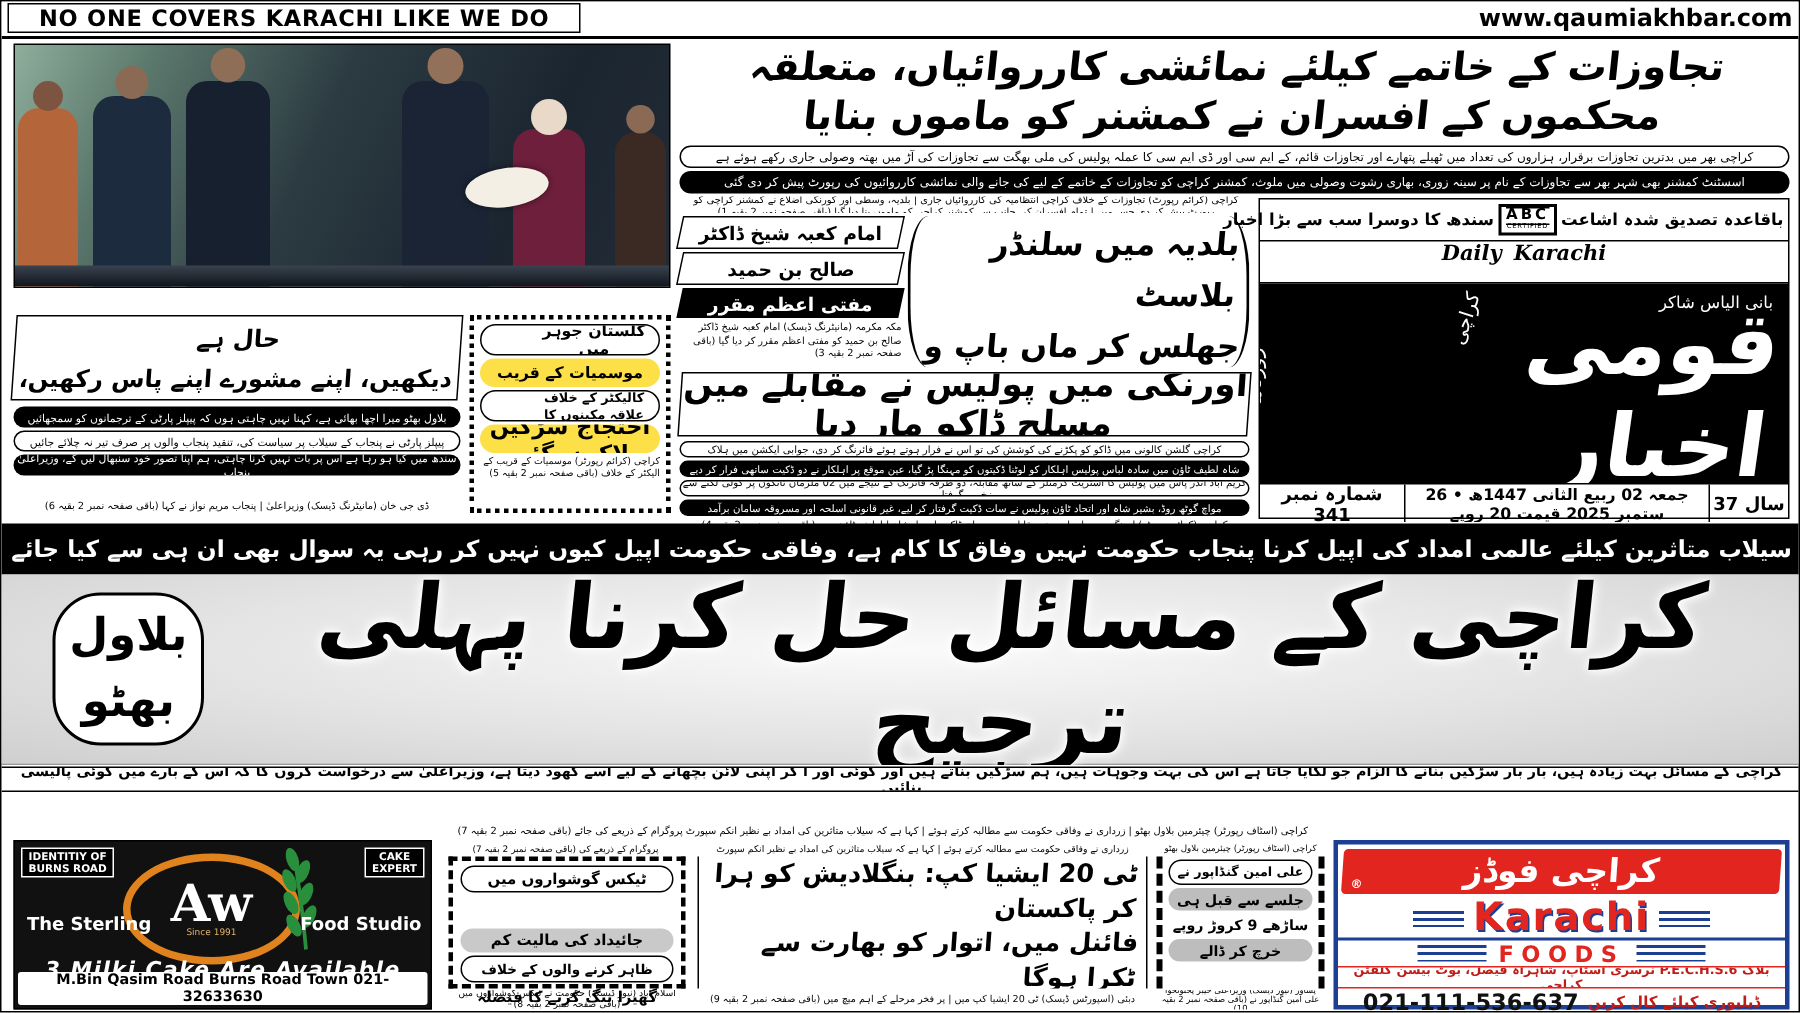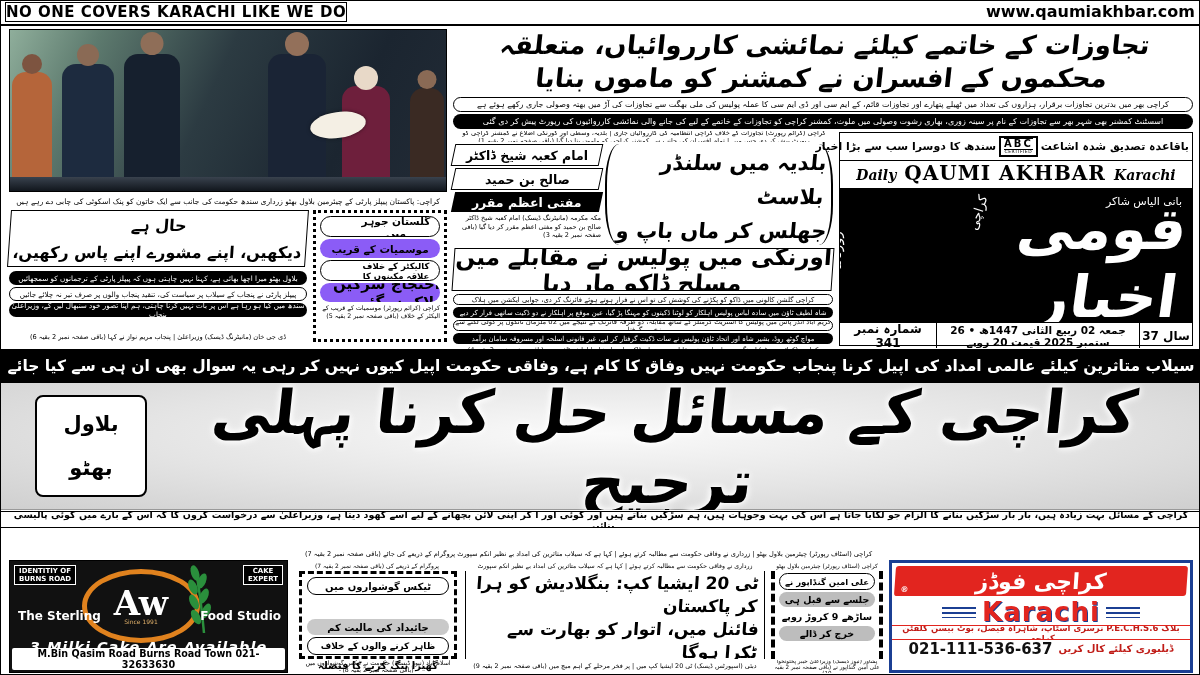--- a/index.html
+++ b/index.html
@@ -4,21 +4,21 @@
 <style>
   html,body{margin:0;padding:0;background:#777;}
   #page{position:relative;width:1200px;height:675px;background:#fff;overflow:hidden;
         font-family:"DejaVu Sans",sans-serif;color:#000;box-sizing:border-box;border:1px solid #000;}
   .abs{position:absolute;box-sizing:border-box;}
   .rtl{direction:rtl;unicode-bidi:plaintext;}
   .ctr{display:flex;align-items:center;justify-content:center;text-align:center;}
   .clip{overflow:hidden;}
   
   #topbar{left:0;top:0;width:1200px;height:25px;border-bottom:2px solid #000;background:#fff;}
-  #slogan{left:4px;top:1px;height:20px;padding:0 0;border:1px solid #000;font-size:15px;font-weight:bold;letter-spacing:.5px;display:flex;align-items:center;}
+  #slogan{left:4px;top:1px;height:20px;padding:0 20px;border:1px solid #000;font-size:15px;font-weight:bold;letter-spacing:.5px;display:flex;align-items:center;}
   #site{right:6px;top:1px;font-size:16px;font-weight:bold;}
   
   #photo{left:8px;top:28px;width:438px;height:163px;border:1px solid #000;
          background:linear-gradient(115deg,#8fae9b 0%,#5d7a6e 18%,#2c3b42 45%,#1b2530 75%,#222b36 100%);overflow:hidden;}
   .person{position:absolute;border-radius:14px 14px 0 0;}
   .head{position:absolute;left:50%;transform:translateX(-50%);border-radius:50%;}
   #plaque{position:absolute;background:#f4efe4;border-radius:50%;transform:rotate(-8deg);box-shadow:0 0 4px rgba(0,0,0,.5);}
   #stage{position:absolute;left:0;bottom:0;width:100%;height:14px;background:linear-gradient(#39424e,#11161d);}
   #caption{left:8px;top:194px;width:438px;height:13px;font-size:7.5px;}
   
@@ -62,26 +62,26 @@
   #mh-dline{flex:1;font-size:10.5px;}
   #mh-issue{width:96px;border-right:1px solid #000;font-size:12px;}
   
   #maryam-h{left:8px;top:209px;width:298px;height:57px;border:1px solid #000;font-size:16px;line-height:27px;font-weight:900;transform:skewX(-4deg);}
   .mrow{left:8px;width:298px;height:14px;font-size:7.2px;}
   #maryam-byline{left:8px;top:330px;width:298px;height:11px;font-size:6.6px;}
   
   #johar{left:312px;top:209px;width:134px;height:132px;border:3px dotted #000;padding:3px 4px;}
   .jrow{height:19px;margin-bottom:2px;font-size:10.5px;font-weight:bold;border-radius:999px;}
   .jrow.o{border:1px solid #000;background:#fff;padding-left:32px;}
-  .jrow.g{background:#8b5cf6;text-align:right;}
+  .jrow.g{background:#fde047;}
   #johar-byline{font-size:6.3px;line-height:8px;}
   
   #lead-strip{left:0;top:348px;width:1200px;height:34px;background:#000;color:#fff;font-size:15.5px;font-weight:bold;transform-origin:center;}
   #band{left:0;top:382px;width:1200px;height:127px;background:radial-gradient(ellipse at 50% 40%,#fafafa 0%,#e4e4e4 55%,#cfcfcf 100%);border-bottom:1px solid #999;}
-  #attrib{left:34px;top:394px;width:112px;height:102px;border:2px solid #000;border-radius:8px;background:#fff;font-size:21px;line-height:44px;font-weight:900;}
+  #attrib{left:34px;top:394px;width:101px;height:102px;border:2px solid #000;border-radius:32px;background:#fff;font-size:30px;line-height:44px;font-weight:900;}
   #lead-h{left:150px;top:382px;width:1040px;height:127px;font-size:60px;font-weight:900;transform:skewX(-6deg);
           text-shadow:0 0 2px #fff,0 0 6px #fff,0 0 10px #fff;}
   #quote-w{left:0;top:510px;width:1200px;height:17px;border-top:1px solid #000;border-bottom:1px solid #000;font-size:9.5px;font-weight:bold;}
   #quote-k{left:0;top:528px;width:1200px;height:18px;background:#000;color:#fff;font-size:9.5px;font-weight:bold;}
   #lead-byline{left:295px;top:547px;width:585px;height:11px;font-size:6.6px;}
   
   #aw{left:8px;top:559px;width:279px;height:113px;background:#111;color:#fff;border:1px solid #000;}
   .aw-badge{position:absolute;top:4px;border:1px solid #fff;background:#000;padding:1px 4px;font-size:7px;font-weight:bold;line-height:8px;text-align:center;}
   #aw-ellipse{position:absolute;left:72px;top:8px;width:108px;height:64px;border:5px solid #e0821e;border-radius:50%;display:flex;flex-direction:column;align-items:center;justify-content:center;}
   #aw-logo{font-family:"DejaVu Serif",serif;font-size:34px;font-weight:bold;line-height:30px;}
@@ -149,21 +149,20 @@
       </div>
     <div class="person" style="left:332px;top:56px;width:48px;height:108px;background:#6e1f3c;">
         <div class="head" style="top:-20px;width:24px;height:24px;background:#e8d9c8;"></div>
       </div>
     <div class="person" style="left:400px;top:58px;width:34px;height:106px;background:#3a2a23;">
         <div class="head" style="top:-18px;width:19px;height:19px;background:#8a6a55;"></div>
       </div>
     <div id="plaque" style="left:300px;top:82px;width:56px;height:26px;"></div>
     <div id="stage"></div>
   </div>
-  <div id="caption" class="abs rtl ctr clip">کراچی: پاکستان پیپلز پارٹی کے چیئرمین بلاول بھٹو زرداری سندھ حکومت کی جانب سے ایک خاتون کو پنک اسکوٹی کی چابی دے رہے ہیں</div>
 
   <div id="topstory-headline" class="abs rtl ctr clip">تجاوزات کے خاتمے کیلئے نمائشی کارروائیاں، متعلقہ محکموں کے افسران نے کمشنر کو ماموں بنایا</div>
   <div id="topstory-sub1" class="abs rtl ctr clip pill">کراچی بھر میں بدترین تجاوزات برقرار، ہزاروں کی تعداد میں ٹھیلے پتھارے اور تجاوزات قائم، کے ایم سی اور ڈی ایم سی کا عملہ پولیس کی ملی بھگت سے تجاوزات کی آڑ میں بھتہ وصولی جاری رکھے ہوئے ہے</div>
   <div id="topstory-sub2" class="abs rtl ctr clip pill-k">اسسٹنٹ کمشنر بھی شہر بھر سے تجاوزات کے نام پر سینہ زوری، بھاری رشوت وصولی میں ملوث، کمشنر کراچی کو تجاوزات کے خاتمے کے لیے کی جانے والی نمائشی کارروائیوں کی رپورٹ پیش کر دی گئی</div>
   <div id="topstory-byline" class="abs rtl ctr clip">کراچی (کرائم رپورٹ) تجاوزات کے خلاف کراچی انتظامیہ کی کارروائیاں جاری | بلدیہ، وسطی اور کورنگی اضلاع نے کمشنر کراچی کو رپورٹ پیش کر دی جس میں | تمام افسران کی جانب سے کمشنر کراچی کو ماموں بنا دیا گیا (باقی صفحہ نمبر 2 بقیہ 1)</div>
 
   <div id="imam" class="abs rtl">
     <div class="imam-row slant ctr">
         <span>امام کعبہ شیخ ڈاکٹر</span>
       </div>
@@ -193,21 +192,20 @@
     <div id="mh-row1">
       <div class="ur rtl">باقاعدہ تصدیق شدہ اشاعت</div>
       <div id="abc">
         <div class="a">ABC</div>
         <div class="c">CERTIFIED</div>
       </div>
       <div class="ur rtl">سندھ کا دوسرا سب سے بڑا اخبار</div>
     </div>
     <div id="mh-row2">
       <span id="mh-daily">Daily</span>
-      <span id="mh-title">QAUMI AKHBAR</span>
       <span id="mh-kar">Karachi</span>
     </div>
     <div id="logo-box">
       <div id="logo-founder" class="rtl">بانی الیاس شاکر</div>
       <div id="logo-city" class="rtl">کراچی</div>
       <div id="logo-roz" class="rtl">روزنامہ</div>
       <div id="logo-main" class="rtl">قومی اخبار</div>
     </div>
     <div id="mh-date">
       <div id="mh-year" class="ctr rtl">سال 37</div>
@@ -309,20 +307,25 @@
   <div id="foods" class="abs">
     <div id="kf-red" class="ctr rtl">
       <span>کراچی فوڈز</span>
       <span id="kf-reg">®</span>
     </div>
     <div id="kf-name-row">
       <div class="bluebars"></div>
       <div id="kf-name">Karachi</div>
       <div class="bluebars"></div>
     </div>
+    <div id="kf-foods-row">
+      <div class="bluebars" style="width:46px;"></div>
+      <div id="kf-foods">FOODS</div>
+      <div class="bluebars" style="width:46px;"></div>
+    </div>
     <div id="kf-addr" class="ctr rtl clip">بلاک P.E.C.H.S.6 نرسری اسٹاپ، شاہراہ فیصل، بوٹ بیسن کلفٹن کراچی</div>
     <div id="kf-call">
       <span class="lbl rtl">ڈیلیوری کیلئے کال کریں</span>
       <span id="kf-phone">021-111-536-637</span>
     </div>
 
   </div>
 
 </div>
 

